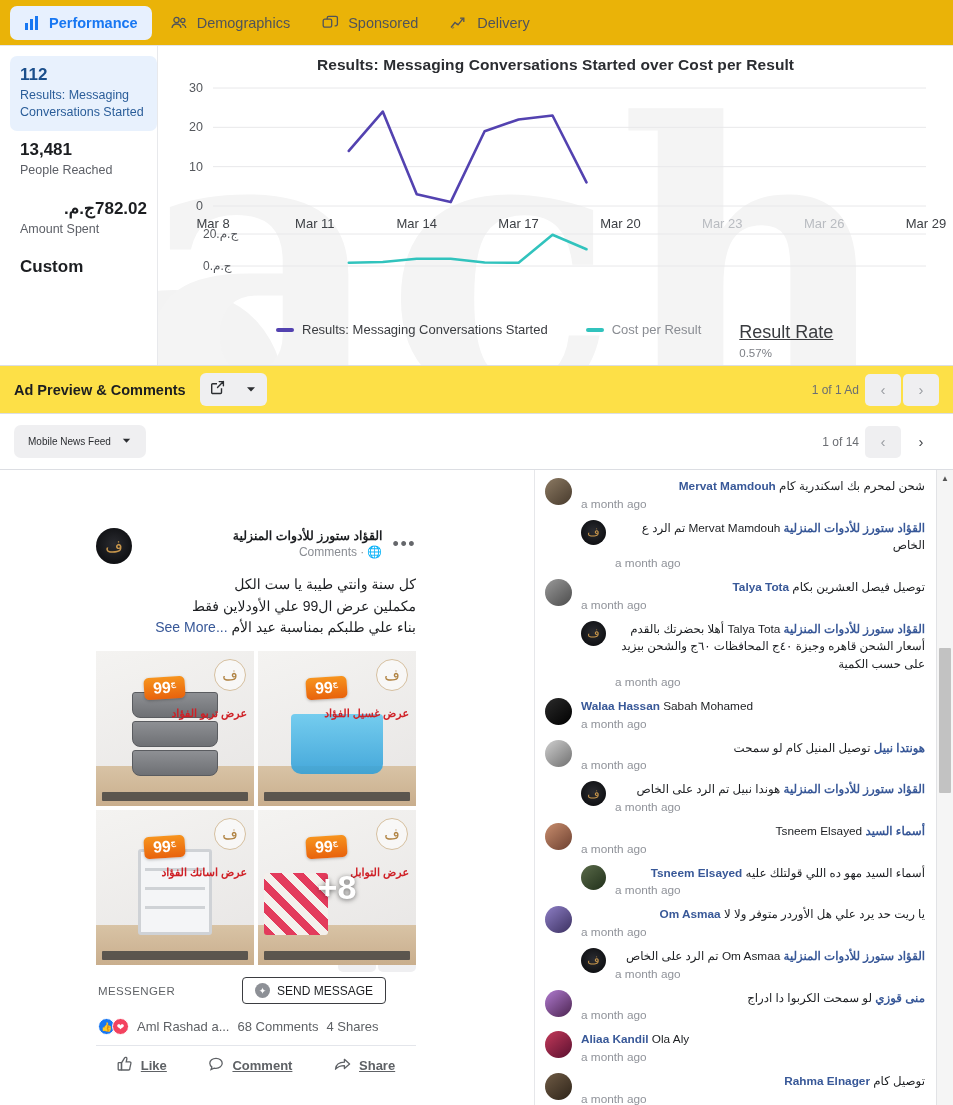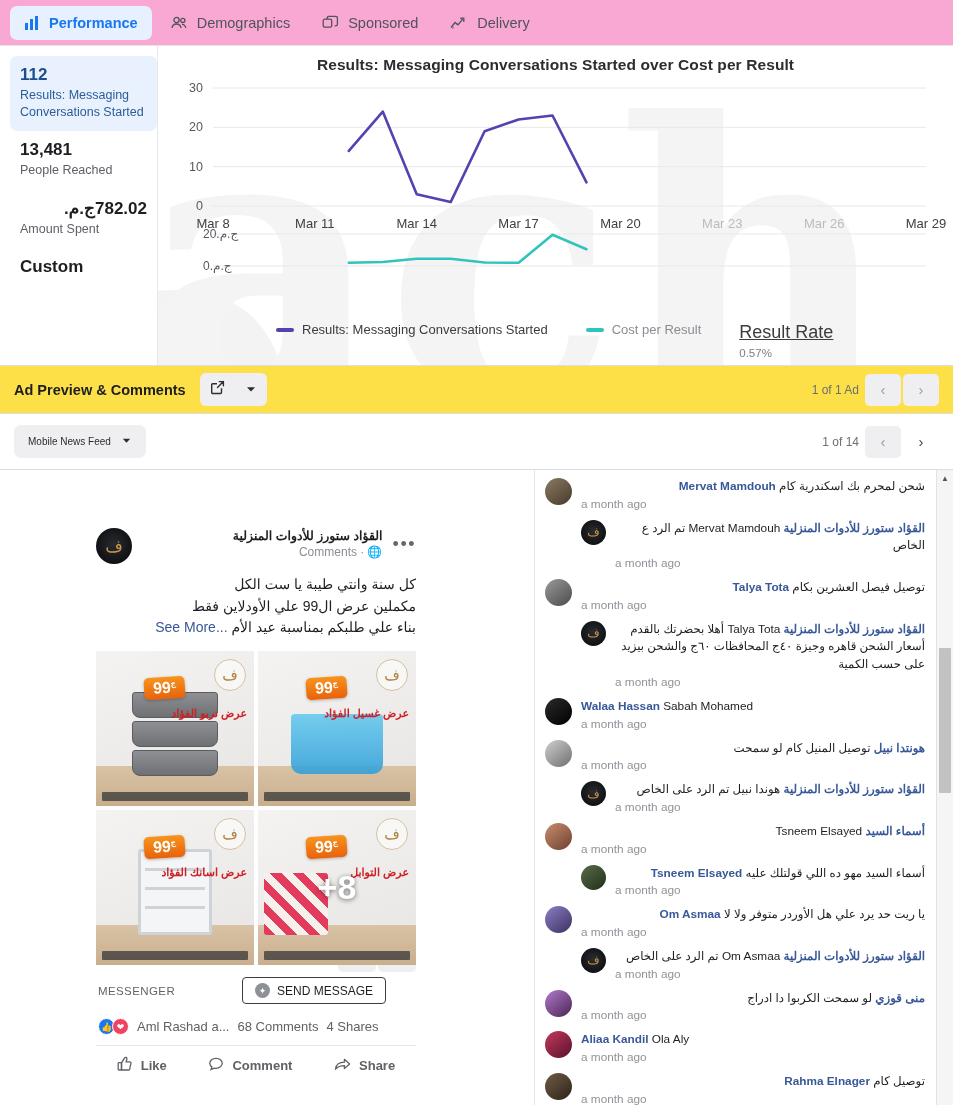--- a/index.html
+++ b/index.html
@@ -20,21 +20,21 @@
             font-family:"DejaVu Serif", serif; }
   .wm-mid { right:60px; top:40px; font-size:380px; color:#f4f4f4; font-family:"DejaVu Serif", serif;}
   .wm-mostaql { left:430px; top:1020px; font-size:34px; color:#ededed; font-weight:bold; text-align:center;}
   .wm-mostaql .sub { font-size:17px; letter-spacing:1px; }
 
   
   .tabbar {
     position:relative; z-index:3;
     display:flex; align-items:center; gap:4px;
     height:46px; padding:0 10px;
-    border-bottom:1px solid #e4e6eb; background:#f9a8d4;
+    border-bottom:1px solid #e4e6eb; background:#eab308;
   }
   .tab {
     display:flex; align-items:center; gap:9px;
     padding:9px 14px; border-radius:7px;
     font-size:14.5px; color:#50535a; cursor:pointer; white-space:nowrap;
   }
   .tab.active { background:#e7f0fe; color:#1877f2; font-weight:bold; }
   .tab .ico { display:flex; align-items:center; }
 
   
@@ -178,21 +178,21 @@
   .engage { display:flex; align-items:center; gap:8px; padding:14px 2px 10px 2px; font-size:13px; color:#5e6165;}
   .rx { display:flex; }
   .rx span { width:17px; height:17px; border-radius:50%; display:flex; align-items:center;
              justify-content:center; font-size:9px; color:#fff; border:1.5px solid #fff; }
   .rx .like { background:#1877f2; margin-right:-3px;}
   .rx .love { background:#f3425f; }
   .actions {
     display:flex; border-top:1px solid #e4e6eb; padding:10px 0 0 0;
     justify-content:space-around; font-size:13px; font-weight:bold; color:#5e6165;
   }
-  .actions div { display:flex; align-items:center; gap:8px; cursor:pointer; }
+  .actions div { display:flex; align-items:center; gap:8px; cursor:pointer;text-decoration:underline; }
 
   
   .clist { position:absolute; inset:0; right:18px; padding:8px 10px 8px 10px; overflow:hidden; }
   .cm { display:flex; gap:9px; margin-bottom:9px; }
   .cm.reply { padding-left:36px; }
   .av { width:27px; height:27px; border-radius:50%; flex:none; overflow:hidden; }
   .cm.reply .av { width:25px; height:25px; }
   .av.page { background:radial-gradient(circle at 50% 45%, #2b2c31 0%, #101114 72%);
              display:flex; align-items:center; justify-content:center; color:#c8964b; font-size:12px;}
   .av.p1 { background:linear-gradient(140deg,#8c7a63,#473a2c); }

